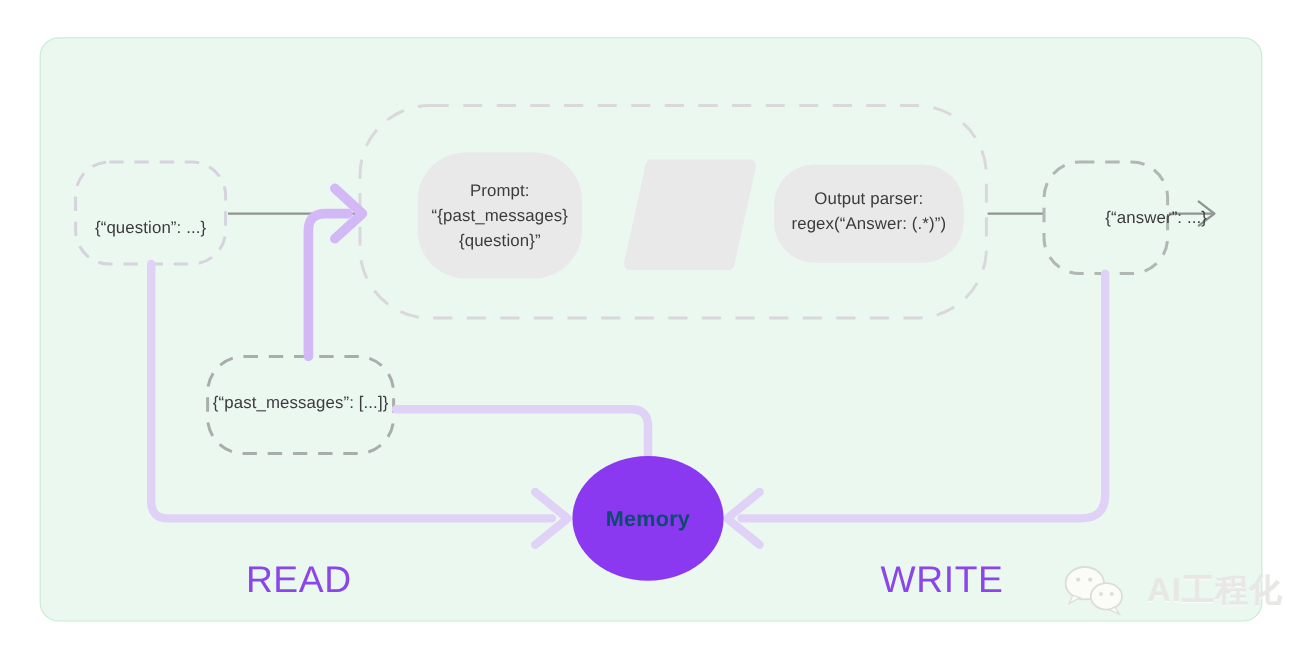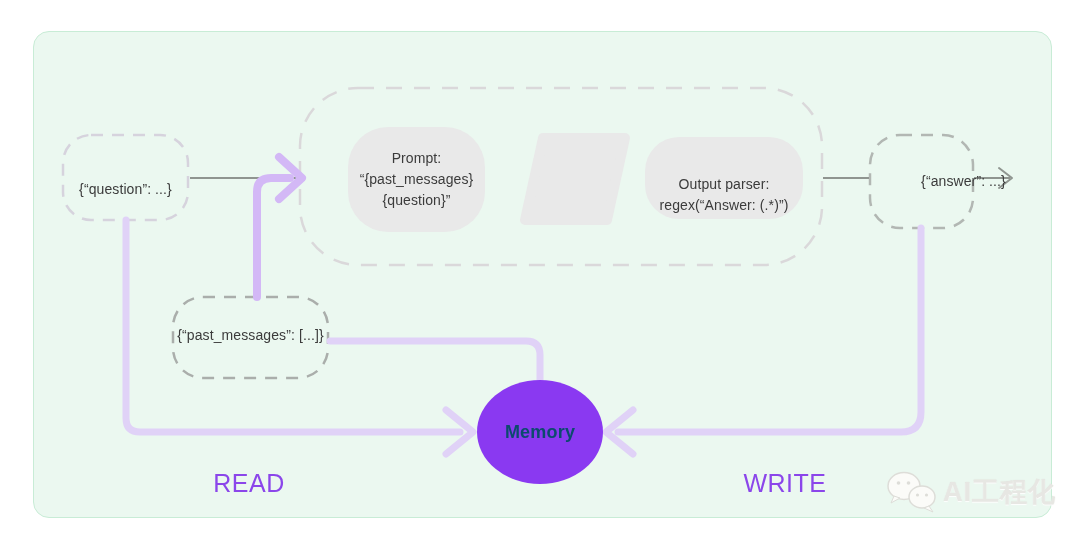--- a/index.html
+++ b/index.html
@@ -15,36 +15,36 @@
   .node-label{
     position:absolute;display:flex;align-items:center;justify-content:center;
     text-align:center;color:#3b3b3b;font-size:14px;line-height:21px;
     white-space:pre-line;letter-spacing:0.1px;
   }
   .q-label   {left:63px; top:147px;width:125px;height:85px;}
   .pm-label  {left:173px;top:295px;width:155px;height:81px;}
   .ans-label {left:912px;top:135px;width:103px;height:93px;}
   .prompt-label{left:348px;top:127px;width:137px;height:105px;}
   .model-label {left:525px;top:138px;width:82px;height:82px;}
-  .parser-label{left:645px;top:145px;width:158px;height:100px;}
+  .parser-label{left:645px;top:126px;width:158px;height:100px;}
   .memory-label{
     position:absolute;left:477px;top:380px;width:126px;height:104px;
     display:flex;align-items:center;justify-content:center;
     color:#0c4a6e;font-size:18px;font-weight:bold;letter-spacing:0.2px;
   }
   .rw-label{
     position:absolute;top:462px;width:200px;height:42px;
     display:flex;align-items:center;justify-content:center;
-    color:#8b46ea;font-size:25px;font-weight:500;letter-spacing:0.5px;
+    color:#8b46ea;font-size:31px;font-weight:500;letter-spacing:0.5px;
   }
   .read-label{left:149px;}
   .write-label{left:685px;}
   .watermark{
     position:absolute;left:884px;top:468px;height:48px;
-    display:flex;align-items:center;gap:3px;
+    display:flex;align-items:center;gap:16px;
   }
   .watermark-text{
     color:#e7e7e3;font-size:27px;font-weight:600;letter-spacing:1px;
     text-shadow:0 1px 1px rgba(255,255,255,0.95), 0 0 1px #d9d9d5;
   }
 </style>
 </head>
 <body>
 
 <div class="stage">

